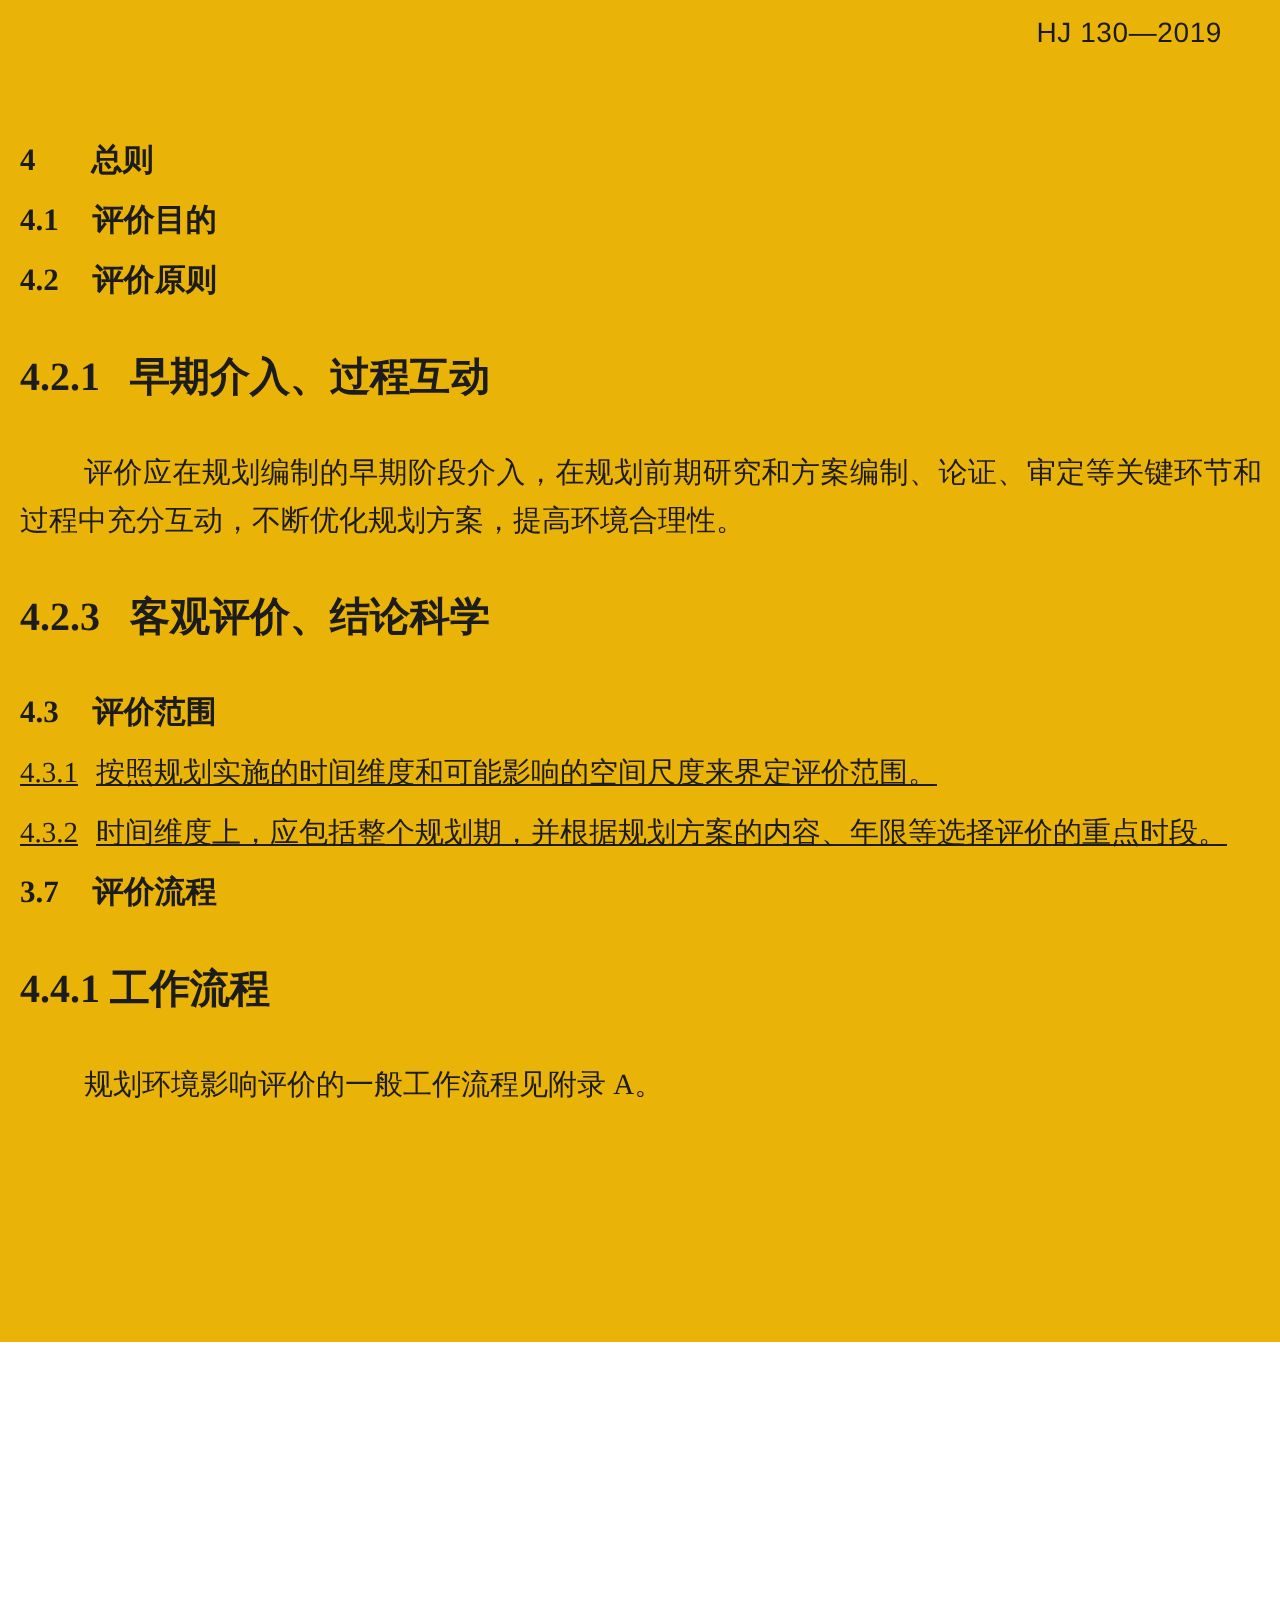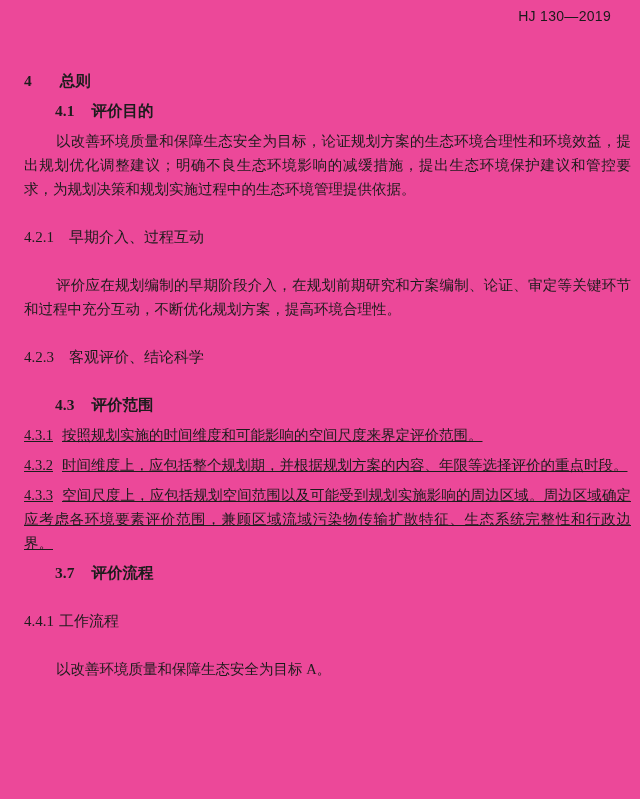--- a/index.html
+++ b/index.html
@@ -3,27 +3,27 @@
 <meta charset="utf-8">
 <style>
   html, body {
     margin: 0;
     padding: 0;
     background: #ffffff;
   }
   .page {
     position: relative;
     width: 640px;
-    height: 799px;
-    background: #ec4899;
+    height: 671px;
+    background: #eab308;
     color: #1c1c1c;
     font-family: "Liberation Serif", "DejaVu Serif", serif;
     font-size: 14.5px;
     line-height: 24px;
-    padding: 0 9px 0 24px;
+    padding: 0 9px 0 10px;
     box-sizing: border-box;
     overflow: hidden;
   }
   .doc-header {
     text-align: right;
     padding: 7px 20px 0 0;
     font-family: "Liberation Sans", "DejaVu Sans", sans-serif;
     font-size: 14px;
     line-height: 18px;
     letter-spacing: 0.3px;
@@ -37,25 +37,24 @@
     margin: 6px 0;
   }
   .h1 { margin-top: 44px; }
   .h1 .num {
     font-family: "Liberation Serif", "DejaVu Serif", serif;
     margin-right: 28px;
   }
   .h2 .num {
     font-family: "Liberation Serif", "DejaVu Serif", serif;
     margin-right: 17px;
-    margin-left: 31px;
   }
   .h3, .h3s {
-    font-weight: normal;
-    font-size: 15px;
+    font-weight: bold;
+    font-size: 20px;
     line-height: 24px;
     margin: 24px 0;
   }
   .h3 .num { margin-right: 15px; }
   .h3s .num { margin-right: 5px; }
   .para {
     margin: 6px 0;
     text-align: justify;
     text-indent: 32px;
   }
@@ -71,41 +70,40 @@
 <body>
 
 <div class="page">
 
   <div class="doc-header">HJ 130—2019</div>
 
   <div class="h1"><span class="num">4</span><span class="title">总则</span></div>
 
   <div class="h2"><span class="num">4.1</span><span class="title">评价目的</span></div>
 
-  <p class="para">以改善环境质量和保障生态安全为目标，论证规划方案的生态环境合理性和环境效益，提出规划优化调整建议；明确不良生态环境影响的减缓措施，提出生态环境保护建议和管控要求，为规划决策和规划实施过程中的生态环境管理提供依据。</p>
 
+  <div class="h2"><span class="num">4.2</span><span class="title">评价原则</span></div>
 
   <div class="h3"><span class="num">4.2.1</span><span class="title">早期介入、过程互动</span></div>
 
   <p class="para">评价应在规划编制的早期阶段介入，在规划前期研究和方案编制、论证、审定等关键环节和过程中充分互动，不断优化规划方案，提高环境合理性。</p>
 
 
 
   <div class="h3"><span class="num">4.2.3</span><span class="title">客观评价、结论科学</span></div>
 
 
   <div class="h2"><span class="num">4.3</span><span class="title">评价范围</span></div>
 
   <p class="np"><span class="num">4.3.1</span><span class="nptext">按照规划实施的时间维度和可能影响的空间尺度来界定评价范围。</span></p>
 
   <p class="np"><span class="num">4.3.2</span><span class="nptext">时间维度上，应包括整个规划期，并根据规划方案的内容、年限等选择评价的重点时段。</span></p>
 
-  <p class="np"><span class="num">4.3.3</span><span class="nptext">空间尺度上，应包括规划空间范围以及可能受到规划实施影响的周边区域。周边区域确定应考虑各环境要素评价范围，兼顾区域流域污染物传输扩散特征、生态系统完整性和行政边界。</span></p>
 
   <div class="h2"><span class="num">3.7</span><span class="title">评价流程</span></div>
 
   <div class="h3s"><span class="num">4.4.1</span><span class="title">工作流程</span></div>
 
-  <p class="para">以改善环境质量和保障生态安全为目标 A。</p>
+  <p class="para">规划环境影响评价的一般工作流程见附录 A。</p>
 
 
 
 </div>
 
 </body></html>

